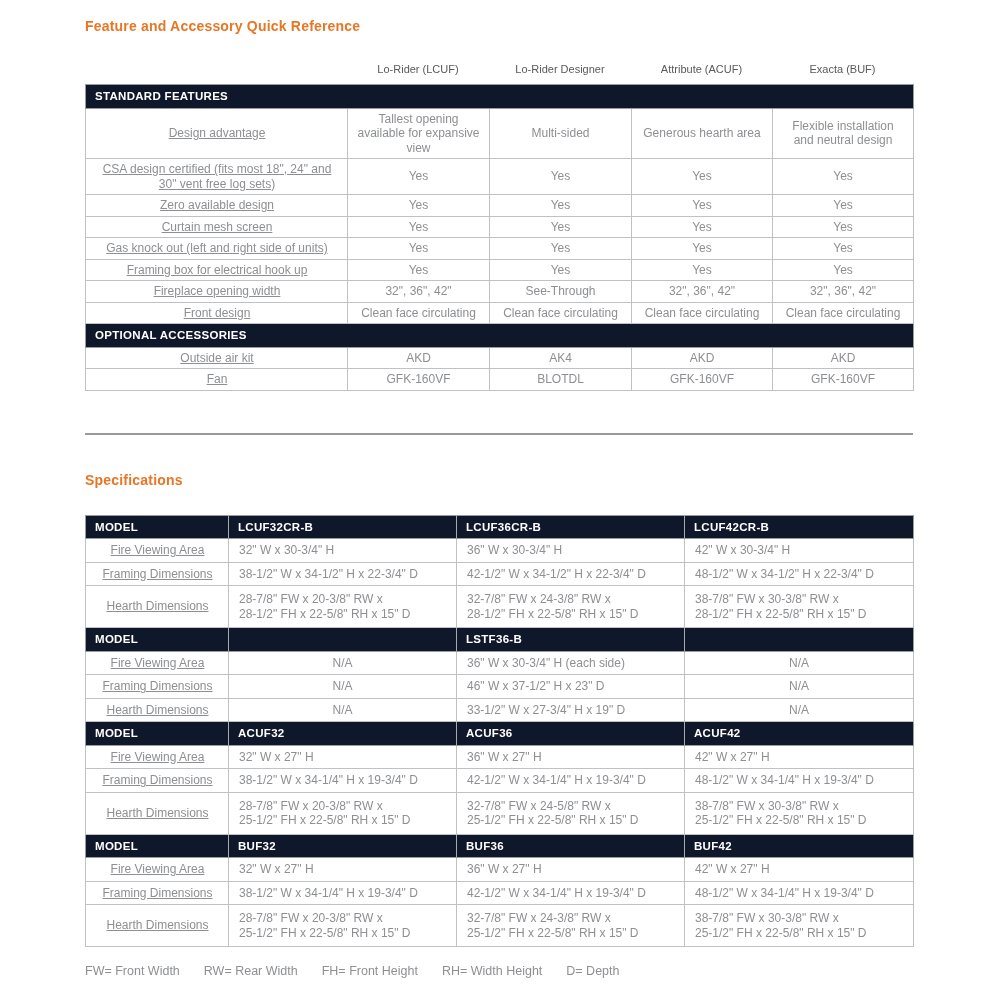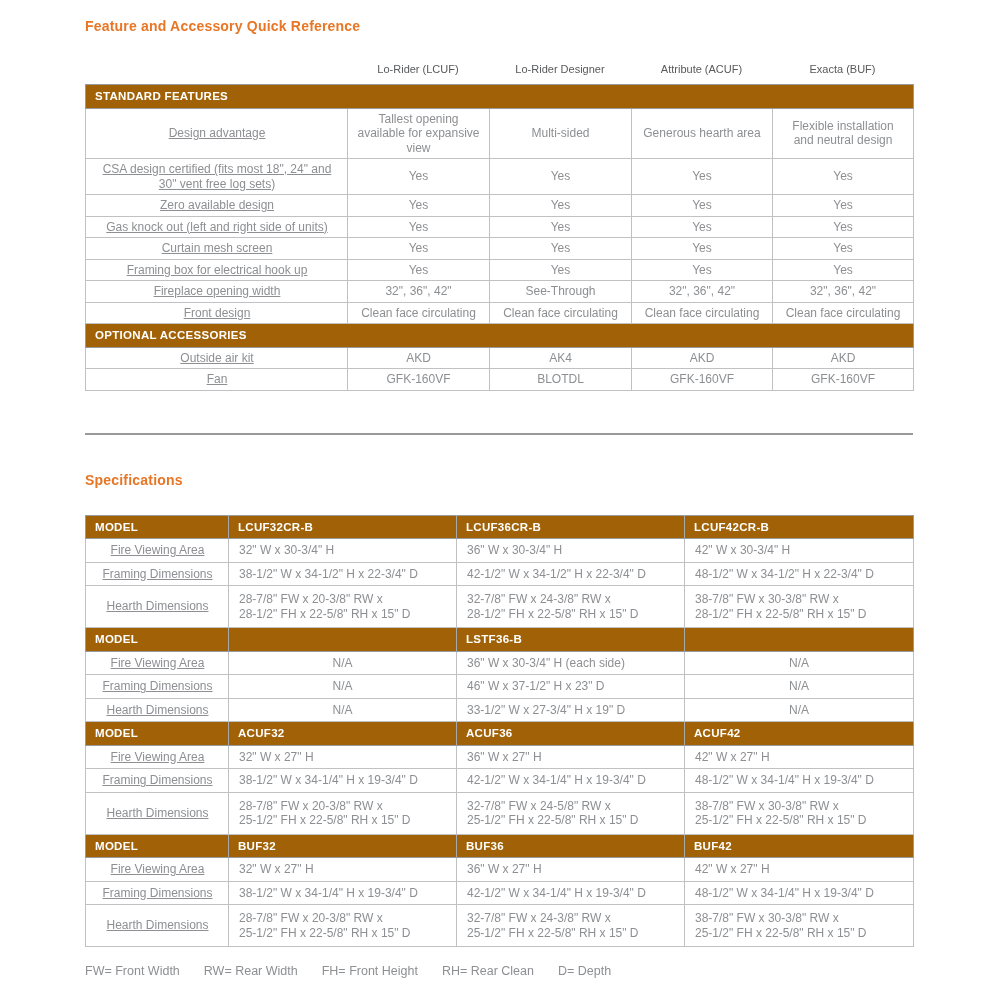--- a/index.html
+++ b/index.html
@@ -43,21 +43,21 @@
     border: 1px solid #BFC1C3;
     font-size: 12px;
     line-height: 14.5px;
     color: #8D8F92;
     vertical-align: middle;
     padding: 3px 8px;
   }
   table.sheet td.row-label { text-align: center; padding-left: 9px; text-decoration: underline; }
   table.sheet td.qr-value { text-align: center; }
   tr.band td {
-    background: #a16207;
+    background: #0f172a;
     color: #ffffff;
     font-weight: 700;
     font-size: 11.5px;
     letter-spacing: 0.3px;
     border-color: #A8A9AB;
     border-top-color: #9A9B9D;
     border-bottom-color: #9A9B9D;
     padding: 4px 9px;
     text-align: left;
   }
@@ -130,28 +130,28 @@
             <td class="qr-value">Yes</td>
           </tr>
           <tr>
             <td class="row-label">Zero available design</td>
             <td class="qr-value">Yes</td>
             <td class="qr-value">Yes</td>
             <td class="qr-value">Yes</td>
             <td class="qr-value">Yes</td>
           </tr>
           <tr>
+            <td class="row-label">Curtain mesh screen</td>
+            <td class="qr-value">Yes</td>
+            <td class="qr-value">Yes</td>
+            <td class="qr-value">Yes</td>
+            <td class="qr-value">Yes</td>
+          </tr>
+          <tr>
             <td class="row-label">Gas knock out (left and right side of units)</td>
-            <td class="qr-value">Yes</td>
-            <td class="qr-value">Yes</td>
-            <td class="qr-value">Yes</td>
-            <td class="qr-value">Yes</td>
-          </tr>
-          <tr>
-            <td class="row-label">Curtain mesh screen</td>
             <td class="qr-value">Yes</td>
             <td class="qr-value">Yes</td>
             <td class="qr-value">Yes</td>
             <td class="qr-value">Yes</td>
           </tr>
           <tr>
             <td class="row-label">Framing box for electrical hook up</td>
             <td class="qr-value">Yes</td>
             <td class="qr-value">Yes</td>
             <td class="qr-value">Yes</td>
@@ -307,15 +307,15 @@
 25-1/2" FH x 22-5/8" RH x 15" D</td>
             <td class="spec-value hearth">32-7/8" FW x 24-3/8" RW x
 25-1/2" FH x 22-5/8" RH x 15" D</td>
             <td class="spec-value hearth">38-7/8" FW x 30-3/8" RW x
 25-1/2" FH x 22-5/8" RH x 15" D</td>
           </tr>
         </tbody>
       </table>
     </div>
 
-  <div class="legend" id="legend"><span>FW= Front Width</span><span>RW= Rear Width</span><span>FH= Front Height</span><span>RH= Rear Clean</span><span>D= Depth</span></div>
+  <div class="legend" id="legend"><span>FW= Front Width</span><span>RW= Rear Width</span><span>FH= Front Height</span><span>RH= Width Height</span><span>D= Depth</span></div>
 
 </div>
 
 </body></html>

